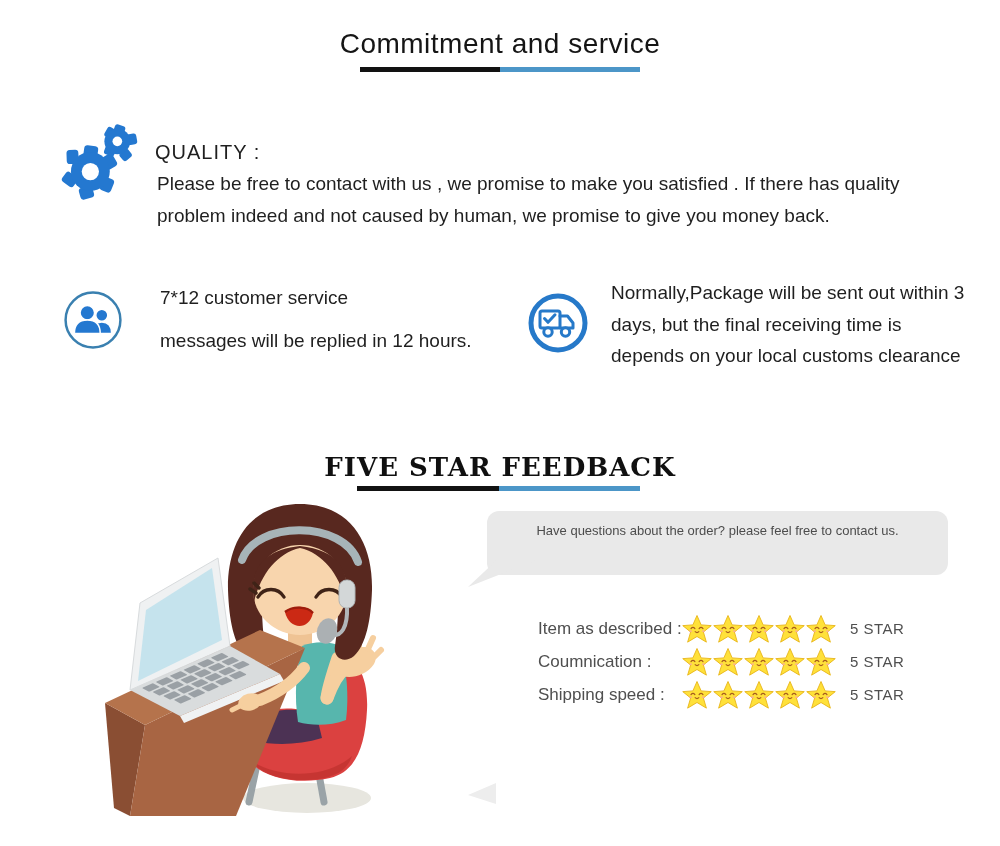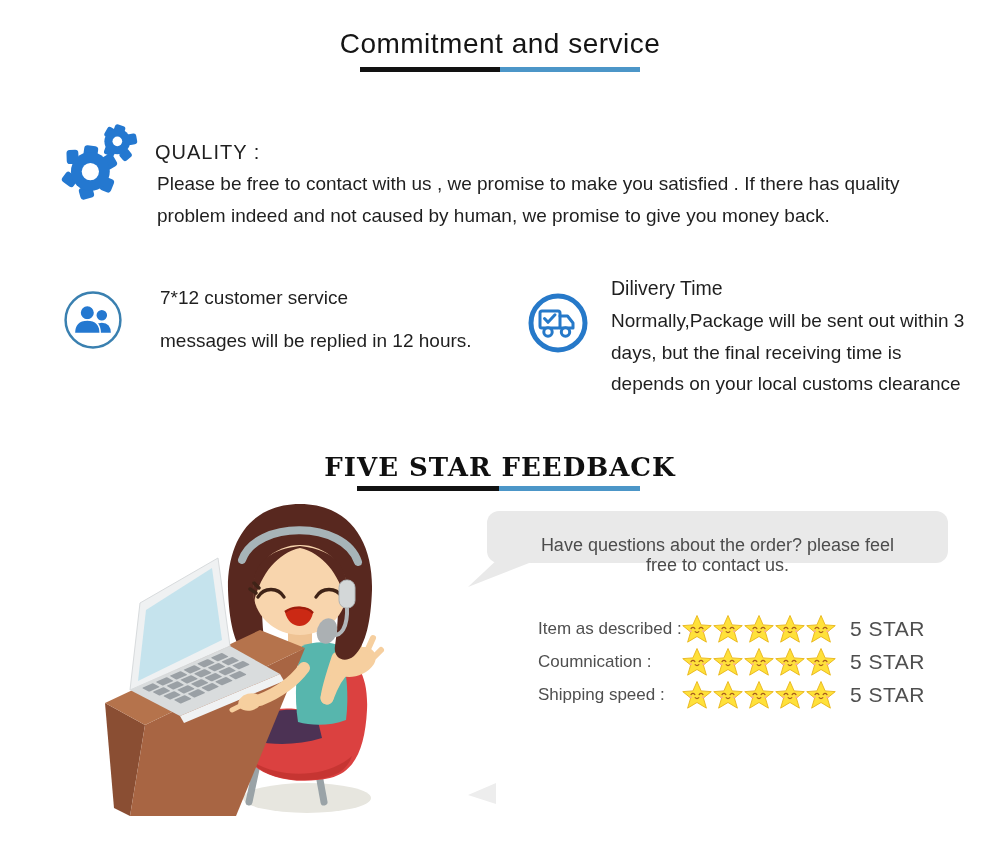--- a/index.html
+++ b/index.html
@@ -29,34 +29,34 @@
   #cust { left:160px; top:287px; color:#1f1f1f; }
   #cust .svc-title { font-size:19px; margin-bottom:16px; }
   #cust .svc-line { font-size:19px; line-height:32px; }
   #truck-icon { left:526px; top:291px; }
   #deliv { left:611px; top:277px; width:360px; color:#1f1f1f; }
   #deliv .svc-title { font-size:19.5px; margin-bottom:5px; }
   #deliv .svc-body { font-size:19px; line-height:31.5px; }
 
   
   .bubble { background:#e9e9e9; color:#4c4c4c; }
-  #bubble-top { left:487px; top:511px; width:461px; height:52px; border-radius:12px;
-                font-size:18px; line-height:20px; text-align:center; padding:24px 45px; }
+  #bubble-top { left:487px; top:511px; width:461px; height:64px; border-radius:12px;
+                font-size:13px; line-height:20px; text-align:center; padding:10px 45px; }
   #bubble-top-tail { left:455px; top:556px; }
   #bubble-bottom { left:490px; top:747px; width:455px; height:88px; border-radius:10px;
                    font-size:16.5px; line-height:19px; padding:14px 20px; }
   #bubble-bottom-tail { left:466px; top:780px; }
 
   
   #ratings { left:538px; top:612px; }
   .rating-row { display:flex; align-items:center; height:33px;justify-content:center; }
   .r-label { width:144px; font-size:17px; color:#4f4f4f; }
   .stars { display:flex; width:158px; }
   .star { width:30px; height:30px; margin-right:1px; flex:none; }
-  .r-value { font-size:21px; color:#4f4f4f; margin-left:10px; letter-spacing:.5px; }
+  .r-value { font-size:15px; color:#4f4f4f; margin-left:10px; letter-spacing:.5px; }
 
   #girl { left:100px; top:498px; }
   #defs { position:absolute; width:0; height:0; overflow:hidden; }
 </style>
 </head>
 <body>
 
 <svg id="defs" aria-hidden="true">
   <defs>
     <symbol id="star-sym" viewBox="0 0 40 40">
@@ -122,21 +122,20 @@
     <circle cx="32" cy="32" r="27" fill="#ffffff" stroke="#2679C9" stroke-width="5"></circle>
     <g fill="none" stroke="#2679C9" stroke-width="3" stroke-linejoin="round" stroke-linecap="round">
       <rect x="14" y="20" width="20" height="17" rx="2"></rect>
       <path d="M34,25 h7.5 l5.5,7 v5 h-13"></path>
       <path d="M18.5,27.5 l3.5,3.8 l7,-7.5"></path>
     </g>
     <circle cx="22" cy="41" r="4.2" fill="#fff" stroke="#2679C9" stroke-width="3"></circle>
     <circle cx="39.5" cy="41" r="4.2" fill="#fff" stroke="#2679C9" stroke-width="3"></circle>
   </svg>
   <div id="deliv" class="abs">
-    <div class="svc-title">Dilivery Time</div>
     <div class="svc-body">Normally,Package will be sent out within 3 days, but the final receiving time is depends on your local customs clearance</div>
   </div>
 
   <div id="title2" class="abs sec-title">FIVE STAR FEEDBACK</div>
   <div id="rule2" class="abs rule">
     <div class="h-black"></div>
     <div class="h-blue"></div>
   </div>
 
   <div id="bubble-top" class="abs bubble">Have questions about the order? please feel free to contact us.</div>

